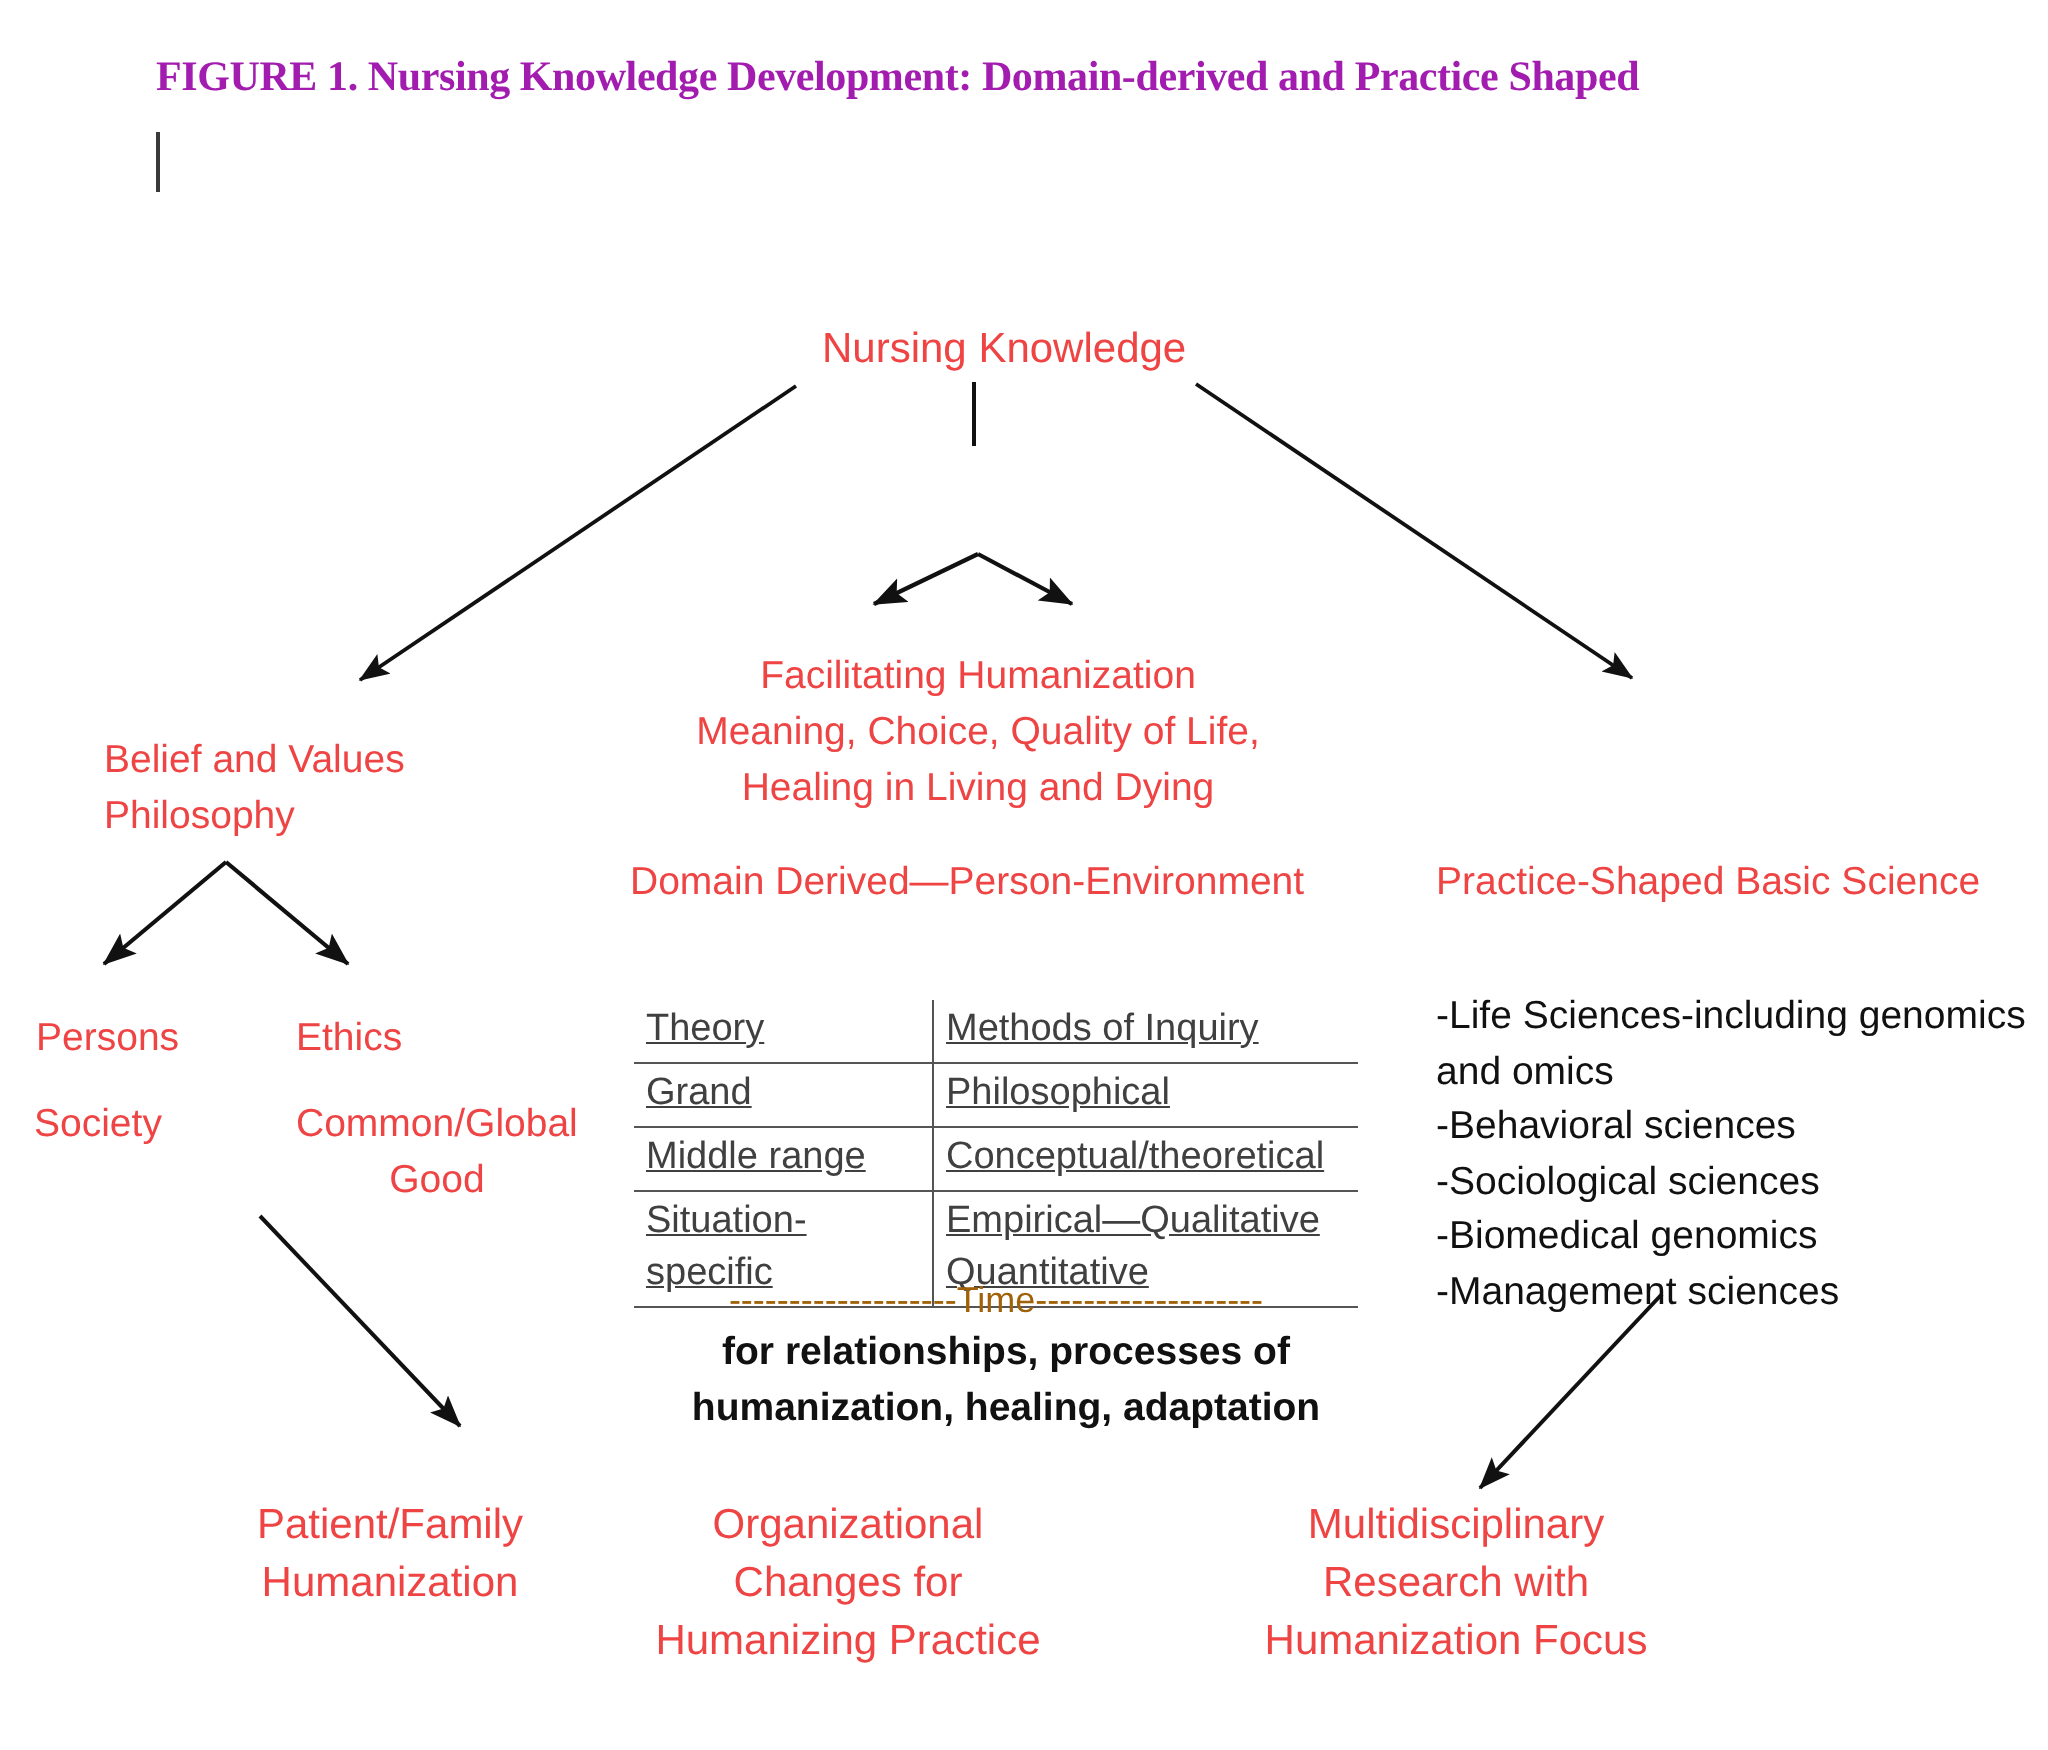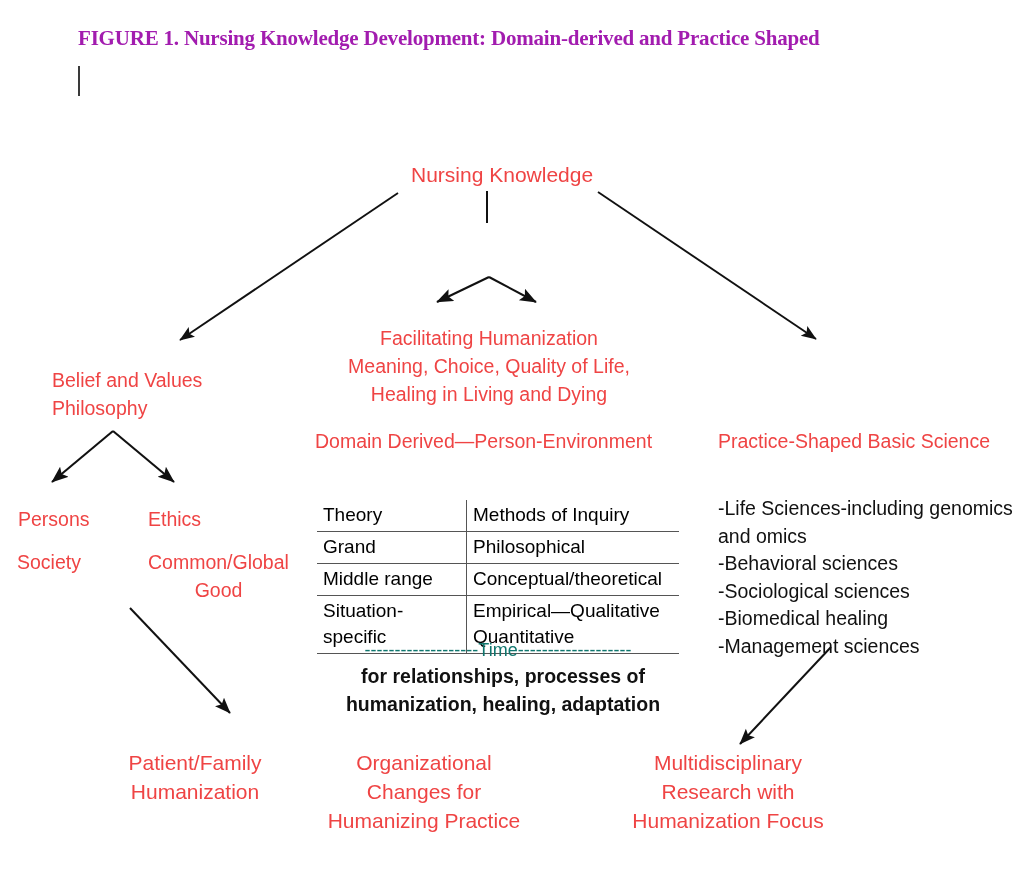--- a/index.html
+++ b/index.html
@@ -65,41 +65,42 @@
     font-size: 19px;
     line-height: 26px;
   }
   .theory-table table {
     border-collapse: collapse;
     width: 100%;
   }
   .theory-table td {
     padding: 2px 0 3px 6px;
     vertical-align: top;
-    color: #000000;
+    color: #404040;
     white-space: nowrap;
     border-bottom: 1.6px solid #555555;
+    text-decoration: underline;
   }
   .theory-table td.col-left {
     width: 143px;
     border-right: 1.6px solid #555555;
   }
   .theory-table tr.head td { border-bottom: 1.6px solid #555555; }
   .theory-table tr.head td.col-left { border-right: 1.6px solid #555555; }
   .theory-table tr.last td.col-left { border-right: 1.6px solid #555555; }
 
   .time-line {
     left: 317px;
     top: 638px;
     width: 362px;
     text-align: center;
     font-size: 18px;
     line-height: 24px;
     white-space: nowrap;
-    color: #0f766e;
+    color: #a16207;
   }
   .time-sub {
     left: 317px;
     top: 662px;
     width: 372px;
     text-align: center;
     font-size: 19.5px;
     line-height: 28px;
     color: #111111;
     font-weight: bold;
@@ -203,21 +204,21 @@
   <div class="abs time-sub">
     <div>for relationships,  processes of</div>
     <div>humanization,  healing, adaptation</div>
   </div>
 
   <div class="abs sci-list">
     <div>-Life Sciences-including  genomics</div>
     <div>and omics</div>
     <div>-Behavioral  sciences</div>
     <div>-Sociological  sciences</div>
-    <div>-Biomedical  healing</div>
+    <div>-Biomedical  genomics</div>
     <div>-Management sciences</div>
   </div>
 
   <div class="abs node big center" style="left:70px; top:748px; width:250px;">
     <div>Patient/Family</div>
     <div>Humanization</div>
   </div>
 
   <div class="abs node big center" style="left:300px; top:748px; width:248px;">
     <div>Organizational</div>

